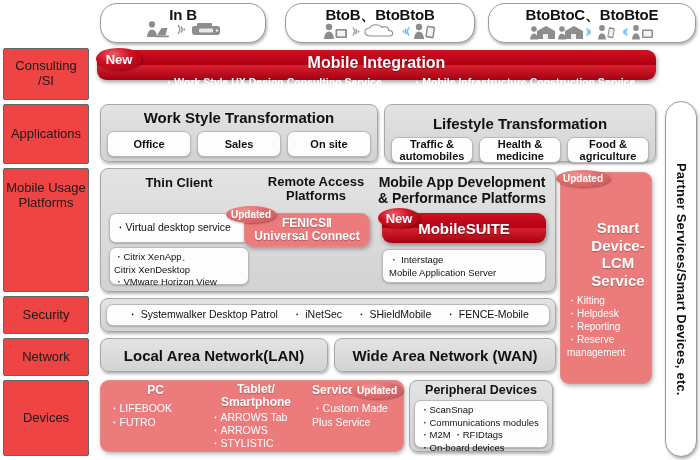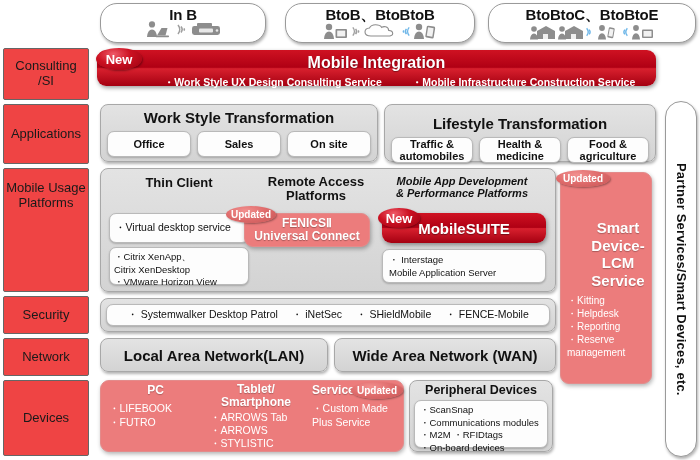--- a/index.html
+++ b/index.html
@@ -210,21 +210,21 @@
 
   <div class="lbl" style="top:48px; height:52px; white-space:pre-line;">Consulting
 /SI</div>
   <div class="lbl" style="top:104px; height:60px;">Applications</div>
   <div class="lbl" style="top:168px; height:124px; white-space:pre-line; align-items:flex-start; padding-top:12px;">Mobile Usage
 Platforms</div>
   <div class="lbl" style="top:296px; height:38px;">Security</div>
   <div class="lbl" style="top:338px; height:38px;">Network</div>
   <div class="lbl" style="top:380px; height:76px;">Devices</div>
 
-  <div class="redbox" style="position:absolute; left:97px; top:50px; width:559px; height:36px;">
+  <div class="redbox" style="position:absolute; left:97px; top:50px; width:559px; height:30px;">
     <div style="text-align:center; font-size:16px; font-weight:bold; margin-top:4px; text-shadow:0 1px 1px rgba(0,0,0,.4);">Mobile Integration</div>
     <div style="display:flex; justify-content:center; gap:30px; margin-top:4px;padding-left:46px;">
       <div style="font-size:10.5px; font-weight:bold;">・Work Style UX Design Consulting Service</div>
       <div style="font-size:10.5px; font-weight:bold;">・Mobile Infrastructure Construction Service</div>
     </div>
   </div>
   <div class="badge badge-new" style="left:96px; top:48px; width:46px; height:22px;">New</div>
 
   <div class="greybox" style="position:absolute; left:100px; top:104px; width:278px; height:58px; padding:4px 6px;">
     <div class="rowtitle">Work Style Transformation</div>
@@ -264,21 +264,21 @@
     <div style="position:absolute; left:155px; top:6px; width:120px;">
       <div class="rowtitle" style="font-size:13px; white-space:pre-line; line-height:1.1;">Remote Access
 Platforms</div>
     </div>
     <div class="pinkbox" style="position:absolute; left:143px; top:44px; width:126px; height:34px; padding-top:2px;">
       <div style="text-align:center; font-size:12px; font-weight:bold; text-shadow:0 1px 1px rgba(0,0,0,.3);">FENICSⅡ</div>
       <div style="text-align:center; font-size:12px; font-weight:bold; text-shadow:0 1px 1px rgba(0,0,0,.3); margin-top:-1px;">Universal Connect</div>
     </div>
 
     <div style="position:absolute; left:275px; top:6px; width:172px;">
-      <div class="rowtitle" style="font-size:11px; white-space:pre-line; line-height:1.12;font-style:italic;">Mobile App Development
+      <div class="rowtitle" style="font-size:14px; white-space:pre-line; line-height:1.12;">Mobile App Development
 &amp; Performance Platforms</div>
     </div>
     <div class="redbox" style="position:absolute; left:281px; top:44px; width:164px; height:30px; display:flex; align-items:center; justify-content:center;">
       <span style="font-size:15px; font-weight:bold; text-shadow:0 1px 1px rgba(0,0,0,.4);">MobileSUITE</span>
     </div>
     <div class="whitepill listbox" style="position:absolute; left:281px; top:80px; width:164px; height:34px; padding:4px 0 0 6px;">
       <div class="li">・ Interstage</div>
       <div class="li">   Mobile Application Server</div>
     </div>
   </div>

